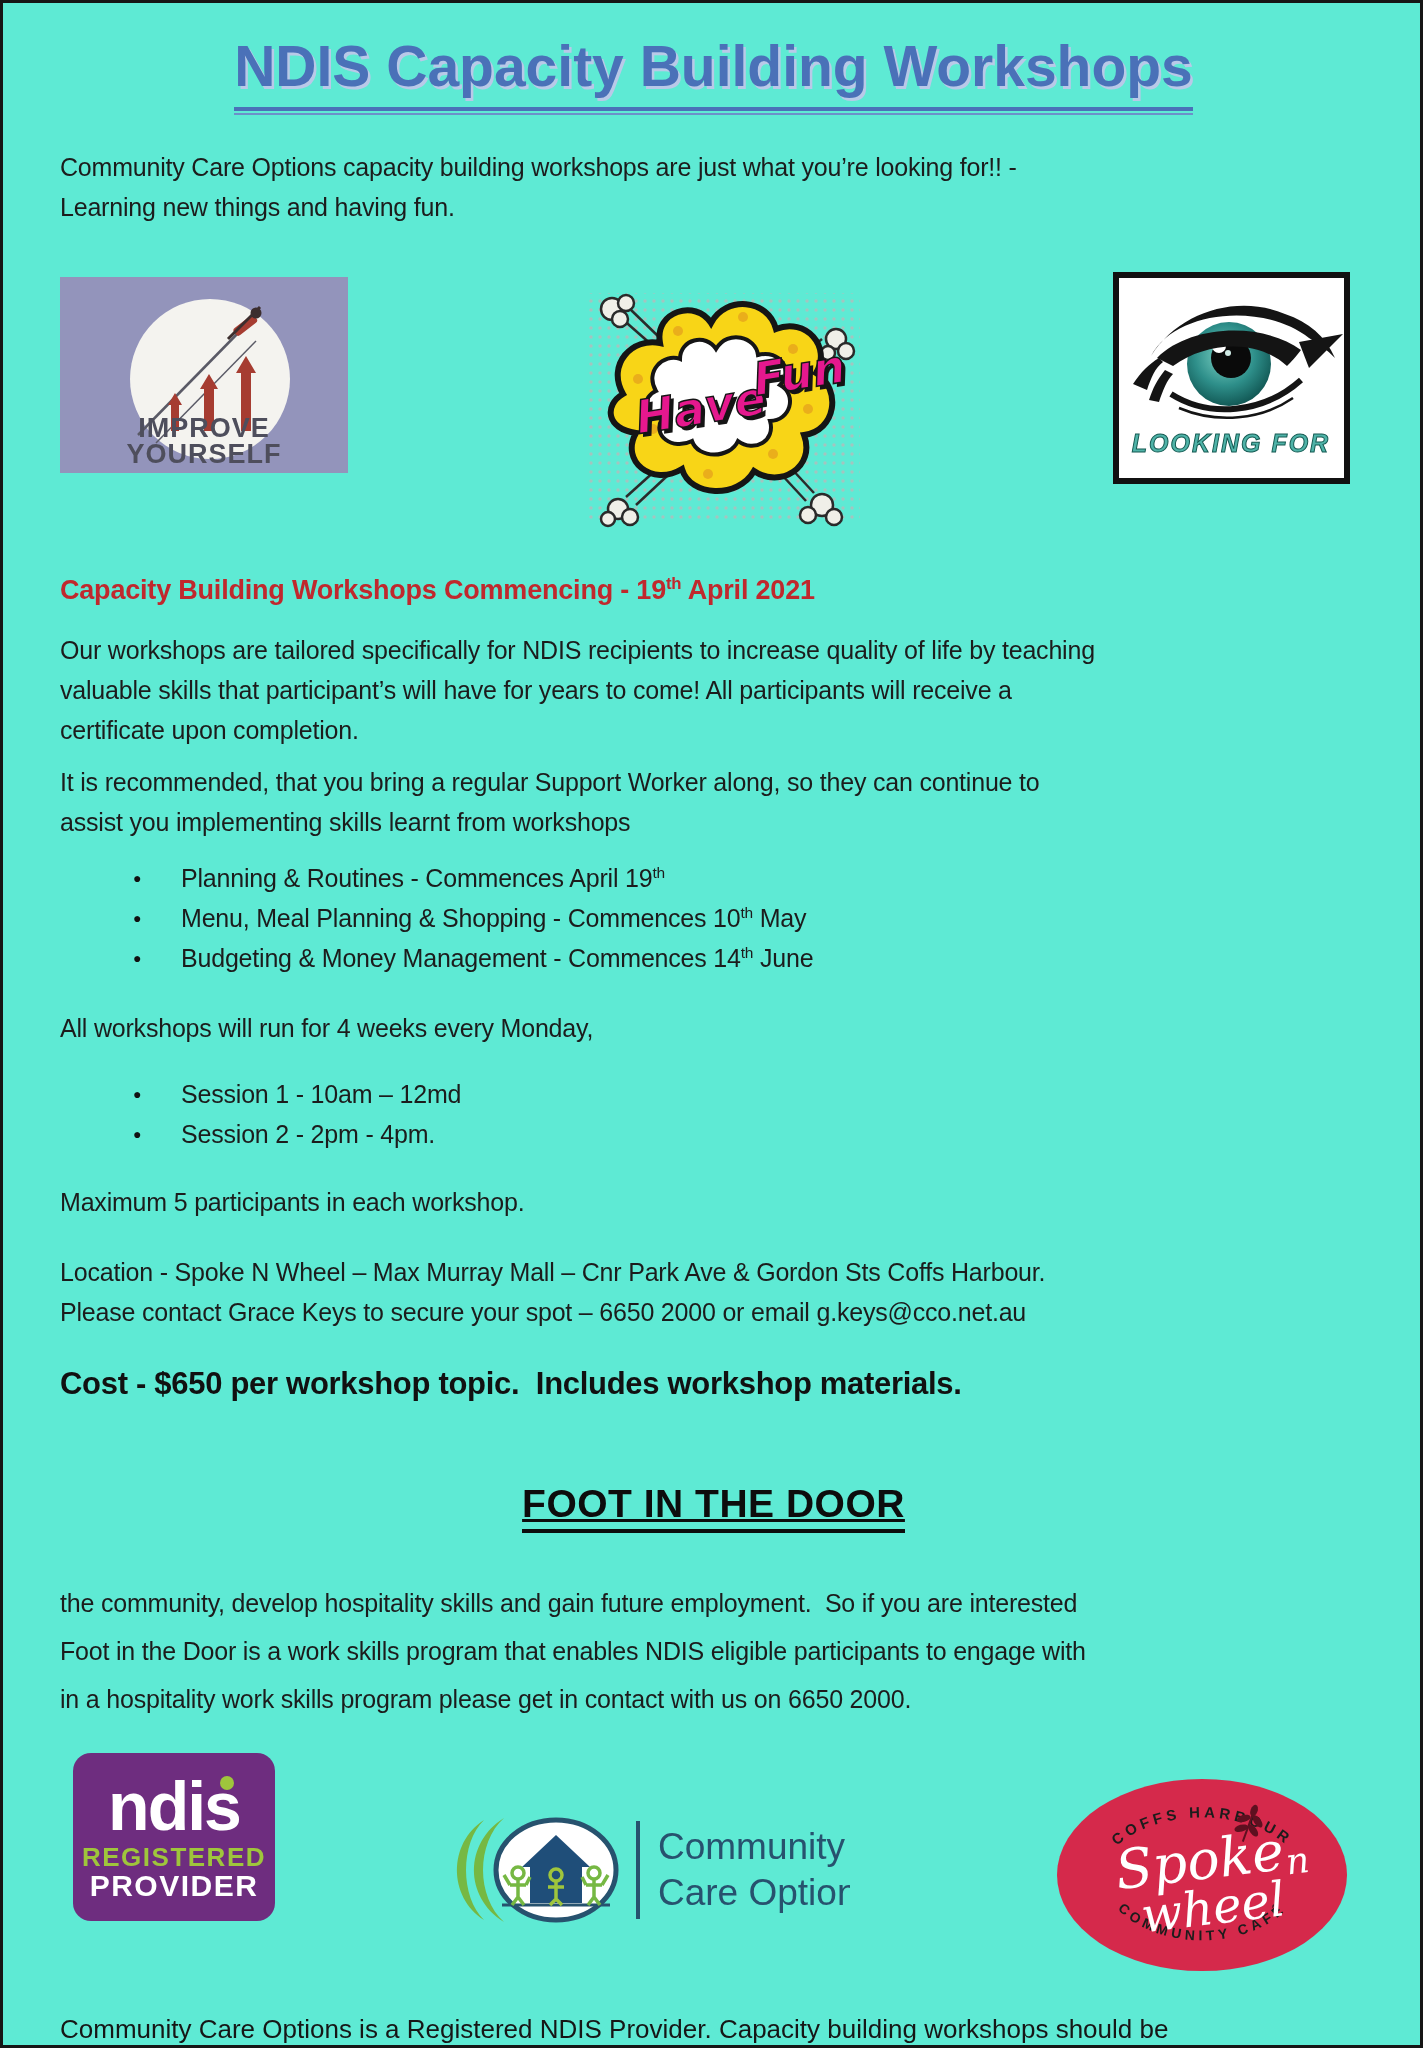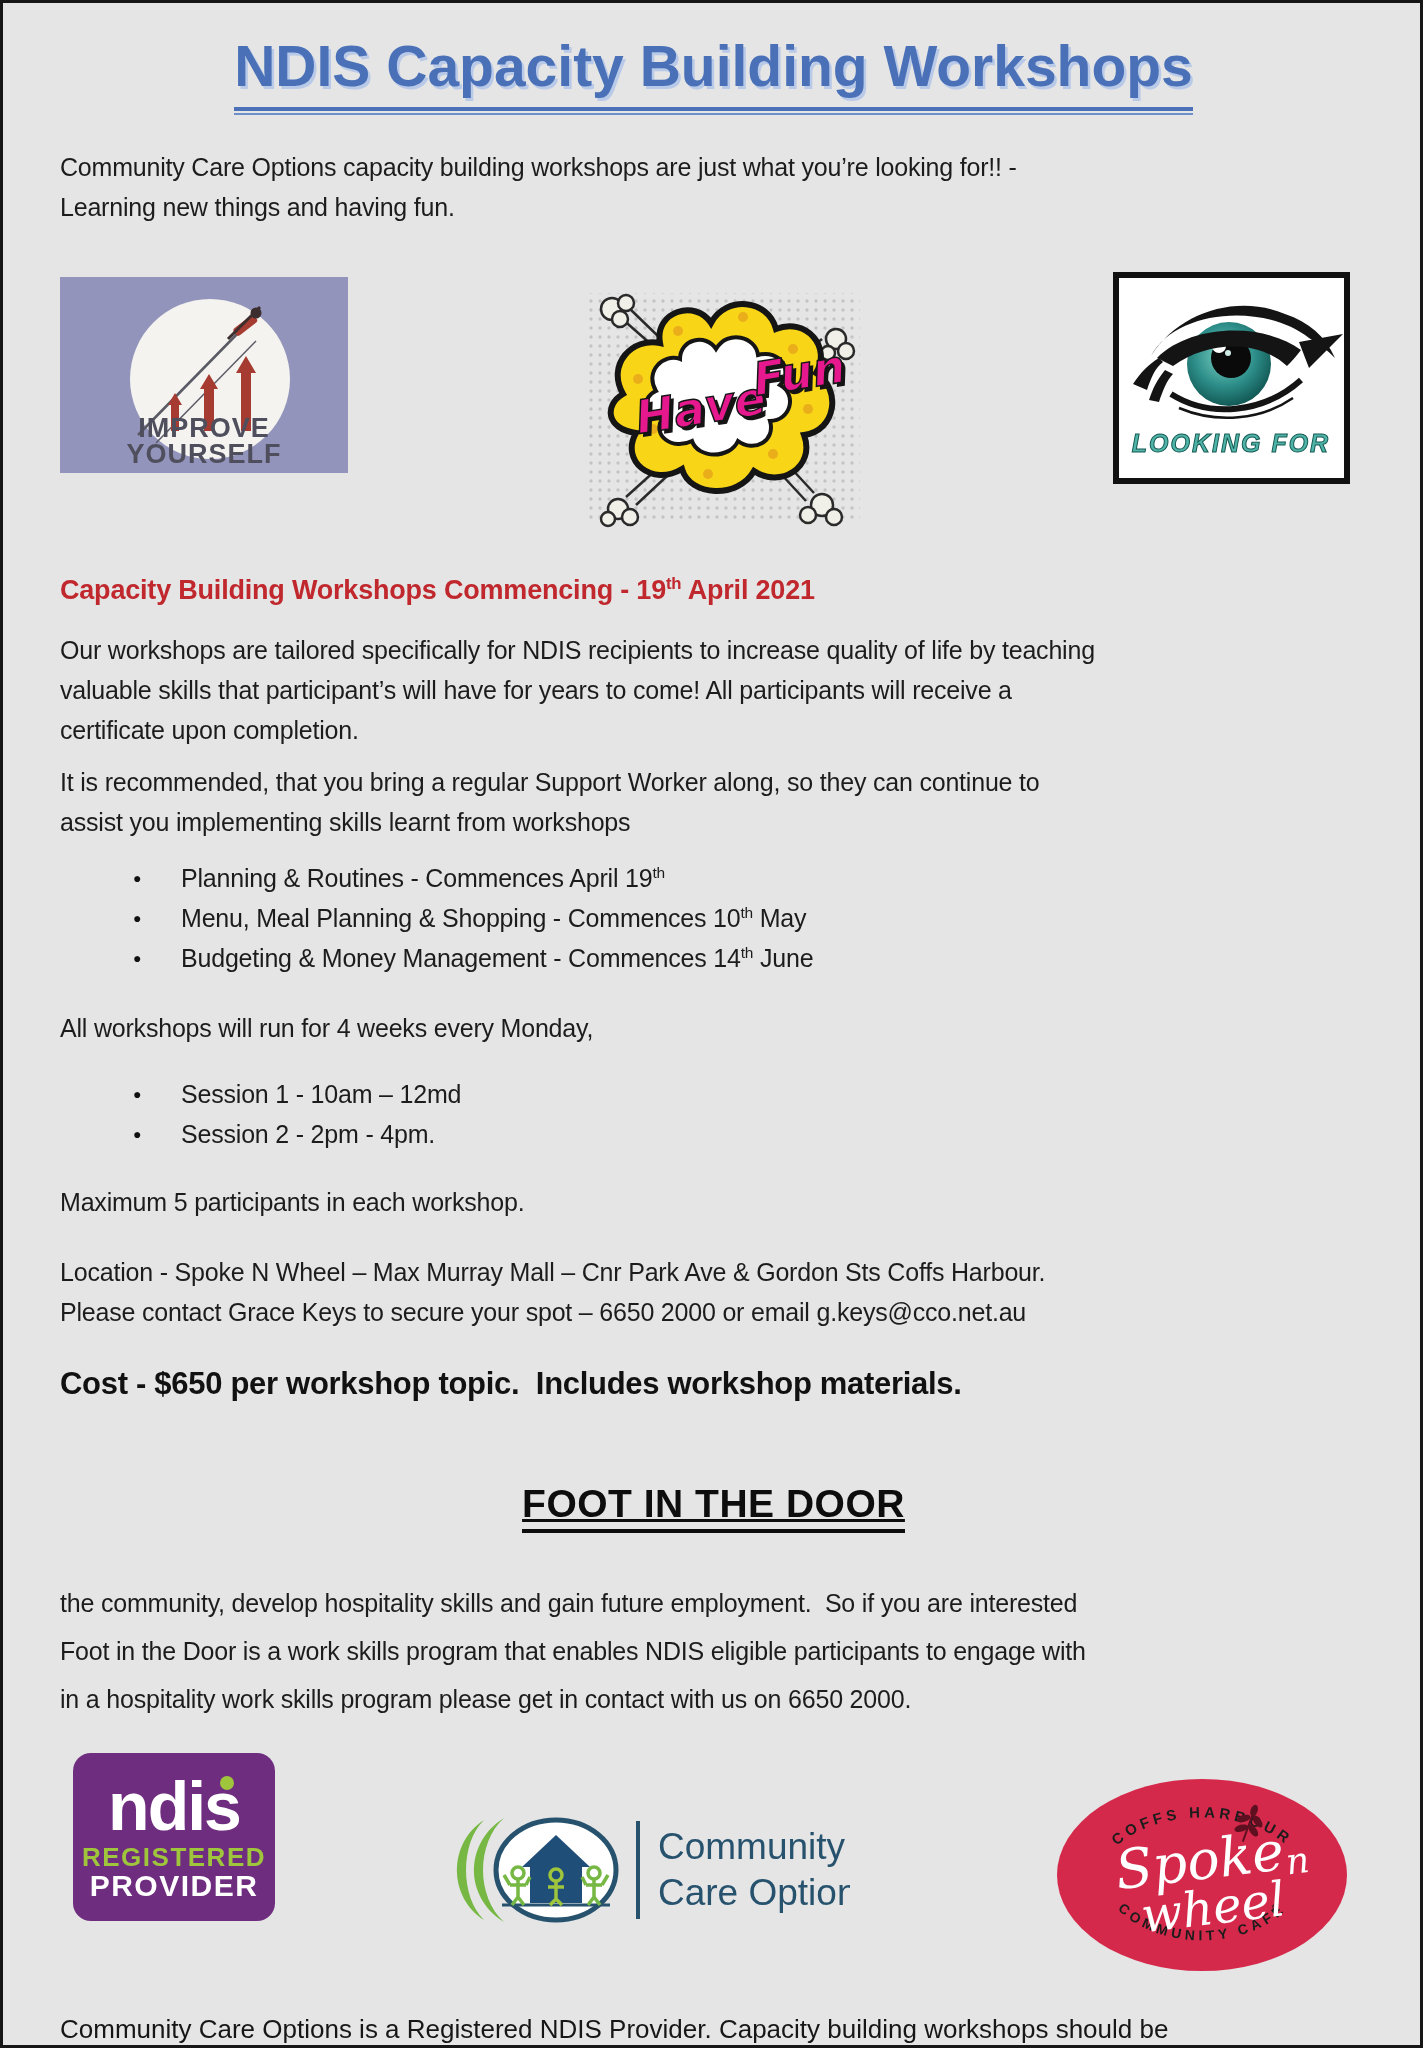--- a/index.html
+++ b/index.html
@@ -1,21 +1,21 @@
 <!DOCTYPE html>
 <html><head>
 <meta charset="utf-8">
 <style>
   * { margin: 0; padding: 0; box-sizing: border-box; }
   body { background: #888; font-family: "Liberation Sans", "DejaVu Sans", sans-serif; }
   .page {
     position: relative;
     width: 1423px; height: 2048px;
     margin: 0 auto;
-    background: #e5e5e5;
+    background: #5eead4;
     border: 3px solid #161616;
     overflow: hidden;
     color: #161616;
   }
   .content { padding: 0 53px 0 57px; }
 
   
   .title-wrap { text-align: center; margin-top: 30px; }
   .doc-title {
     display: inline-block;

